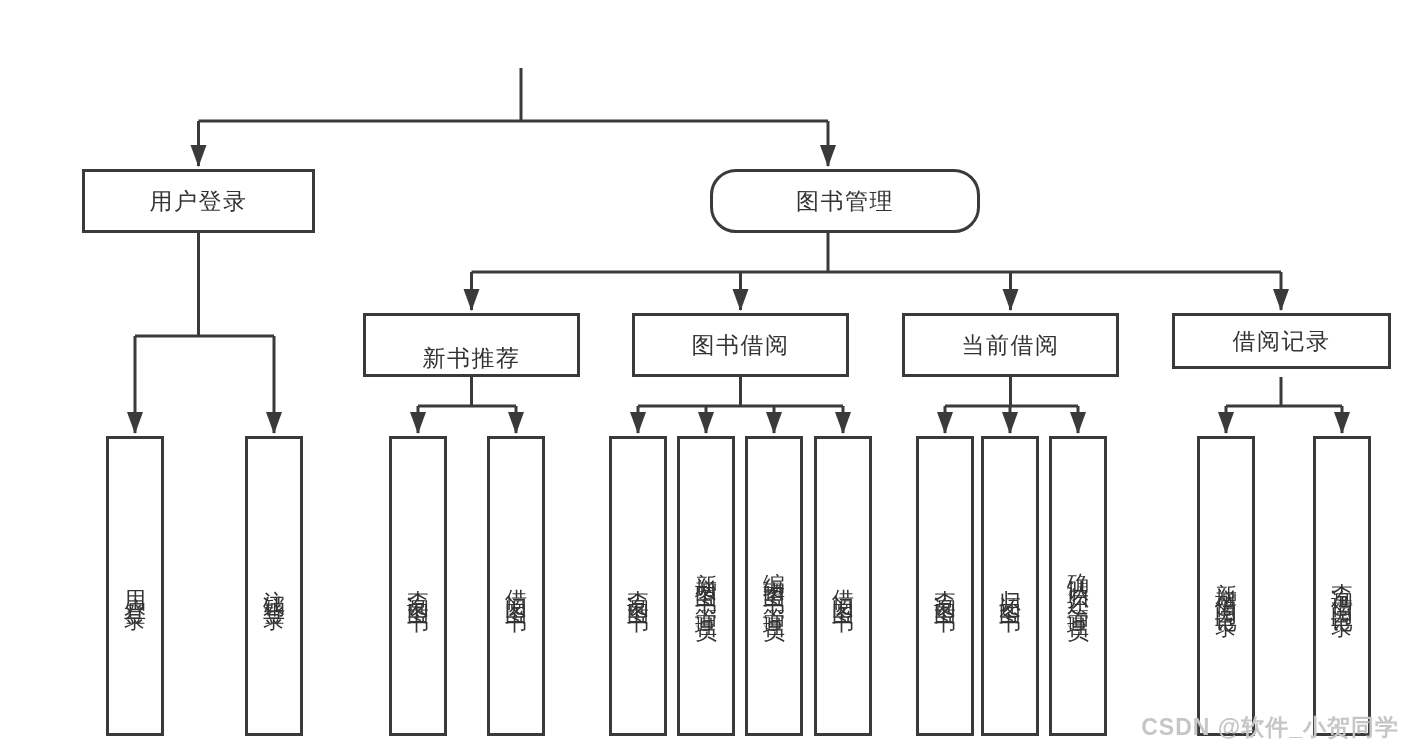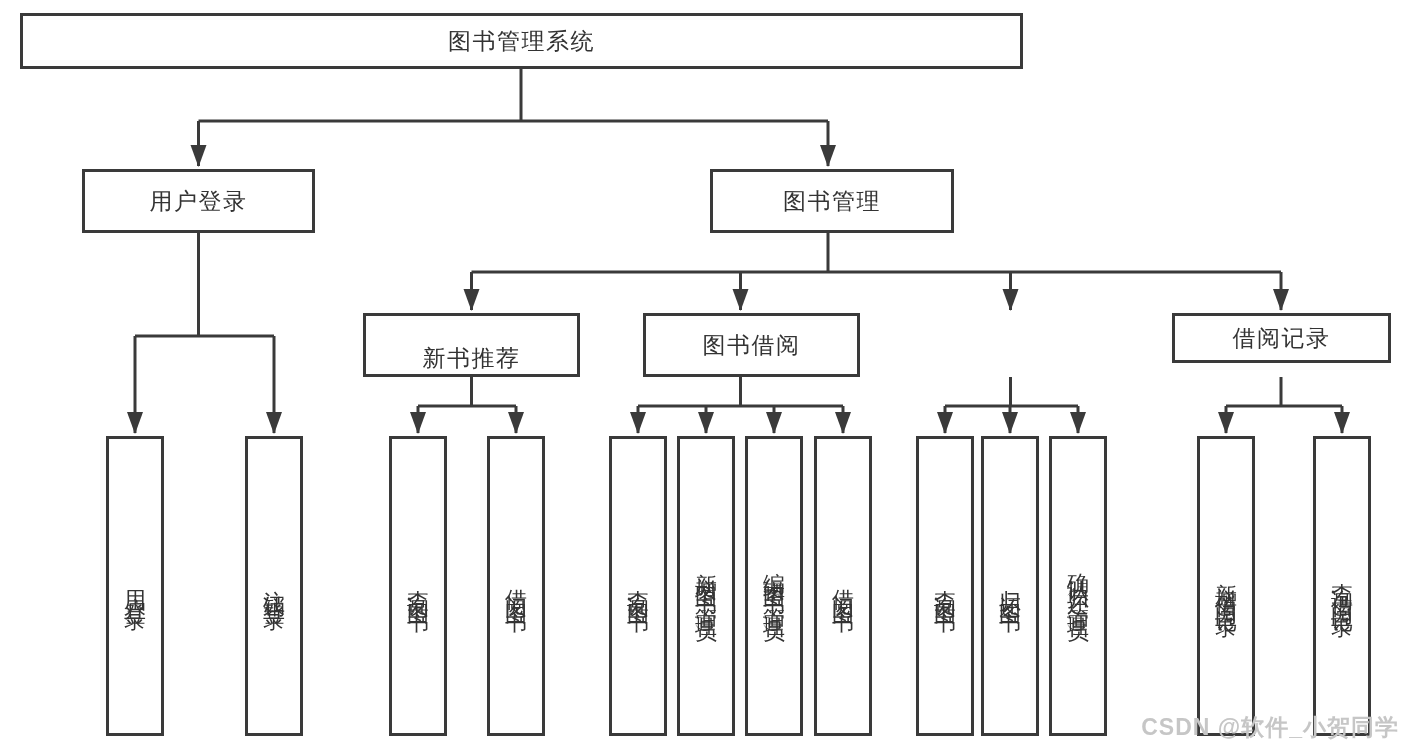--- a/index.html
+++ b/index.html
@@ -41,25 +41,25 @@
     writing-mode: vertical-rl;
     text-orientation: mixed;
     font-size: 22px;
     letter-spacing: 7px;
     line-height: 1.1;
     white-space: nowrap;
   }
   
   .n-root            { left: 20px;   top: 13px;  width: 1003px; height: 56px; }
   .n-user-login      { left: 82px;   top: 169px; width: 233px;  height: 64px; }
-  .n-book-mgmt       { left: 710px;  top: 169px; width: 244px;  height: 64px; }
+  .n-book-mgmt       { left: 710px;  top: 169px; width: 270px;  height: 64px; border-radius: 26px; }
   .n-new-book        { left: 363px;  top: 313px; width: 217px;  height: 64px; align-items: flex-end; }
-  .n-book-borrow     { left: 632px;  top: 313px; width: 217px;  height: 64px; margin-left: 11px; }
+  .n-book-borrow     { left: 632px;  top: 313px; width: 217px;  height: 64px; }
   .n-current-borrow  { left: 902px;  top: 313px; width: 217px;  height: 64px; }
-  .n-borrow-records  { left: 1172px; top: 313px; width: 219px;  height: 50px; }
+  .n-borrow-records  { left: 1172px; top: 313px; width: 219px;  height: 56px; }
 
   .leaf { top: 436px; width: 58px; height: 300px; }
   .l-ul-1 { left: 106px; }  .l-ul-2 { left: 245px; }
   .l-nb-1 { left: 389px; }  .l-nb-2 { left: 487px; }
   .l-bb-1 { left: 609px; }  .l-bb-2 { left: 677px; }  .l-bb-3 { left: 745px; }  .l-bb-4 { left: 814px; }
   .l-cb-1 { left: 916px; }  .l-cb-2 { left: 981px; }  .l-cb-3 { left: 1049px; }
   .l-br-1 { left: 1197px; } .l-br-2 { left: 1313px; }
 
   .watermark {
     position: absolute;
@@ -114,36 +114,36 @@
       <line x1="945" y1="406" x2="945" y2="433" marker-end="url(#arrow)"></line>
       <line x1="1010" y1="406" x2="1010" y2="433" marker-end="url(#arrow)"></line>
       <line x1="1078" y1="406" x2="1078" y2="433" marker-end="url(#arrow)"></line>
 
       <path d="M1281,377 V406 M1226,406 H1342"></path>
       <line x1="1226" y1="406" x2="1226" y2="433" marker-end="url(#arrow)"></line>
       <line x1="1342" y1="406" x2="1342" y2="433" marker-end="url(#arrow)"></line>
     </g>
   </svg>
 
-  <div class="box hbox n-root">
-    <span>图书管理系统</span>
-  </div>
 
   <div class="box hbox n-user-login">
     <span>用户登录</span>
   </div>
   <div class="box hbox n-book-mgmt">
     <span>图书管理</span>
   </div>
 
   <div class="box hbox n-new-book">
     <span>新书推荐</span>
   </div>
   <div class="box hbox n-book-borrow">
     <span>图书借阅</span>
+  </div>
+  <div class="box hbox n-current-borrow">
+    <span>当前借阅</span>
   </div>
   <div class="box hbox n-borrow-records">
     <span>借阅记录</span>
   </div>
 
   <div class="box vbox leaf l-ul-1">
     <span class="vtext">用户登录</span>
   </div>
   <div class="box vbox leaf l-ul-2">
     <span class="vtext">注销登录</span>

